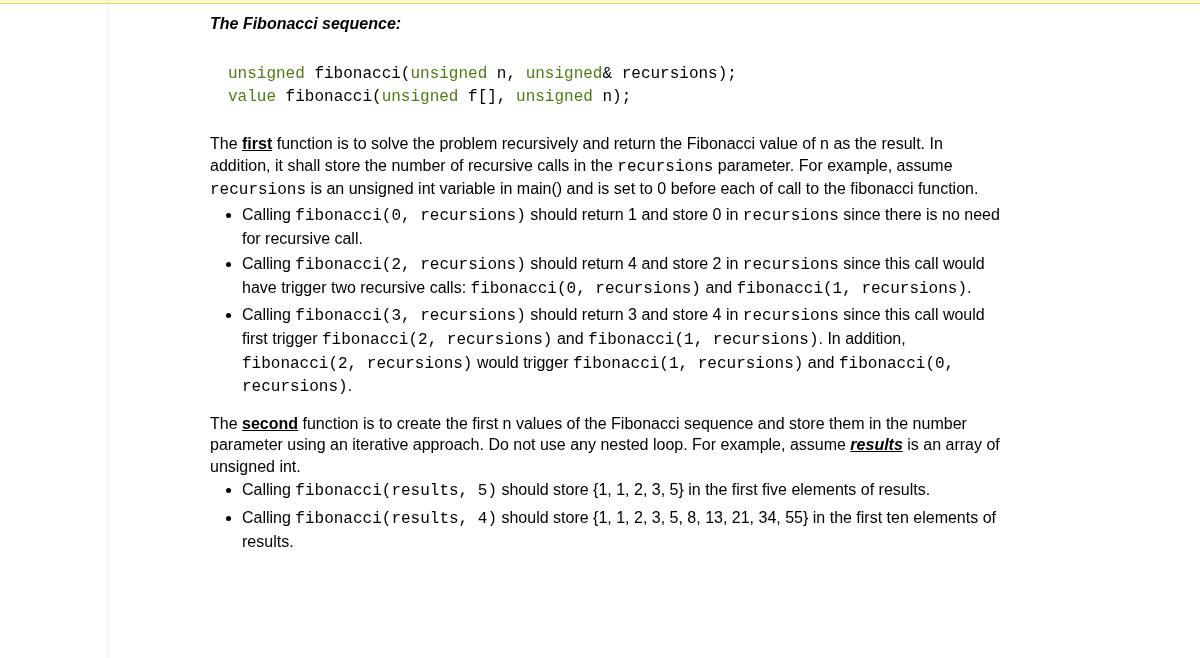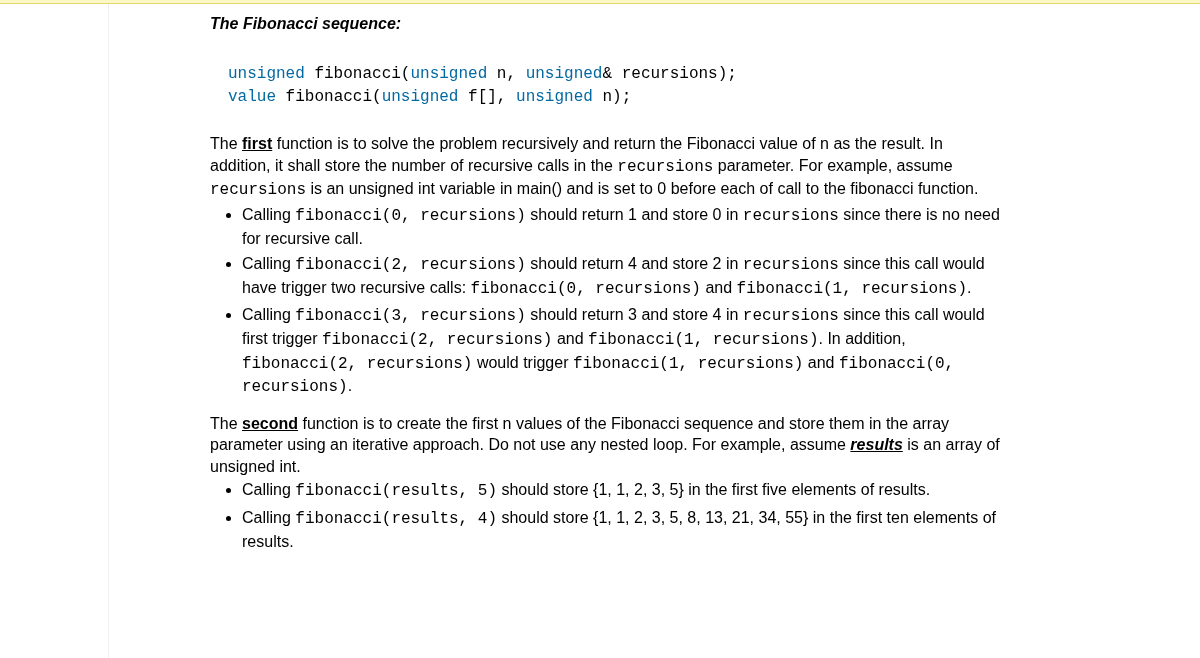--- a/index.html
+++ b/index.html
@@ -40,21 +40,21 @@
     line-height: 1.3;
   }
   .codeblock {
     font-family: "Courier New", Courier, monospace;
     font-size: 16px;
     white-space: pre;
     line-height: 1.45;
     margin-left: 18px;
     margin-bottom: 24px;
   }
-  .kw { color: #0369a1; }
+  .kw { color: #4d7c0f; }
   .para {
     line-height: 1.35;
     margin-bottom: 2px;
   }
   .mono {
     font-family: Liberation Mono, monospace;
   }
   ul.bullets {
     margin: 2px 0 14px 0;
     padding-left: 32px;
@@ -88,21 +88,21 @@
     </li>
     <li>
       <span>Calling </span><span class="mono">fibonacci(2, recursions)</span><span> should return 4 and store 2 in </span><span class="mono">recursions</span><span> since this call would have trigger two recursive calls: </span><span class="mono">fibonacci(0, recursions)</span><span> and </span><span class="mono">fibonacci(1, recursions)</span><span>.</span>
     </li>
     <li>
       <span>Calling </span><span class="mono">fibonacci(3, recursions)</span><span> should return 3 and store 4 in </span><span class="mono">recursions</span><span> since this call would first trigger </span><span class="mono">fibonacci(2, recursions)</span><span> and </span><span class="mono">fibonacci(1, recursions)</span><span>. In addition, </span><span class="mono">fibonacci(2, recursions)</span><span> would trigger </span><span class="mono">fibonacci(1, recursions)</span><span> and </span><span class="mono">fibonacci(0, recursions)</span><span>.</span>
     </li>
   </ul>
 
   <div class="para">
-    <span>The </span><b>second</b><span> function is to create the first n values of the Fibonacci sequence and store them in the array parameter using an iterative approach. Do not use any nested loop. For example, assume </span><b><i>results</i></b><span> is an array of unsigned int.</span>
+    <span>The </span><b>second</b><span> function is to create the first n values of the Fibonacci sequence and store them in the number parameter using an iterative approach. Do not use any nested loop. For example, assume </span><b><i>results</i></b><span> is an array of unsigned int.</span>
   </div>
 
   <ul class="bullets">
     <li>
       <span>Calling </span><span class="mono">fibonacci(results, 5)</span><span> should store {1, 1, 2, 3, 5} in the first five elements of results.</span>
     </li>
     <li>
       <span>Calling </span><span class="mono">fibonacci(results, 4)</span><span> should store {1, 1, 2, 3, 5, 8, 13, 21, 34, 55} in the first ten elements of results.</span>
     </li>
   </ul>

